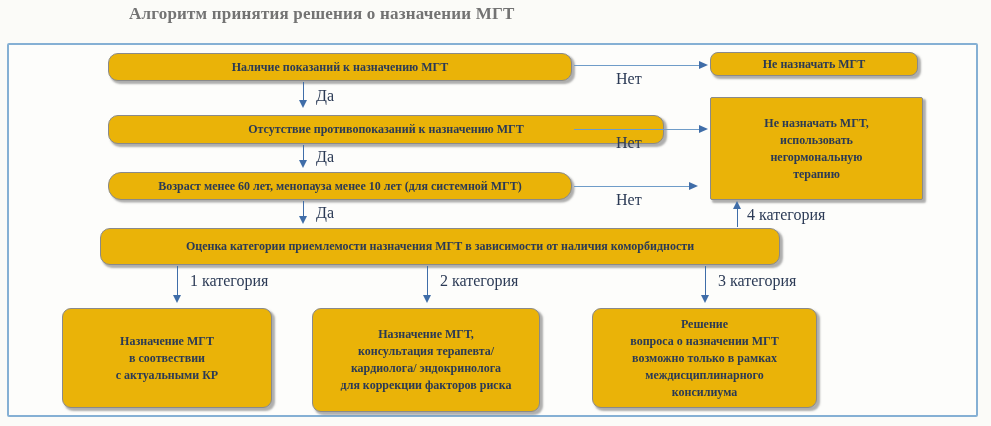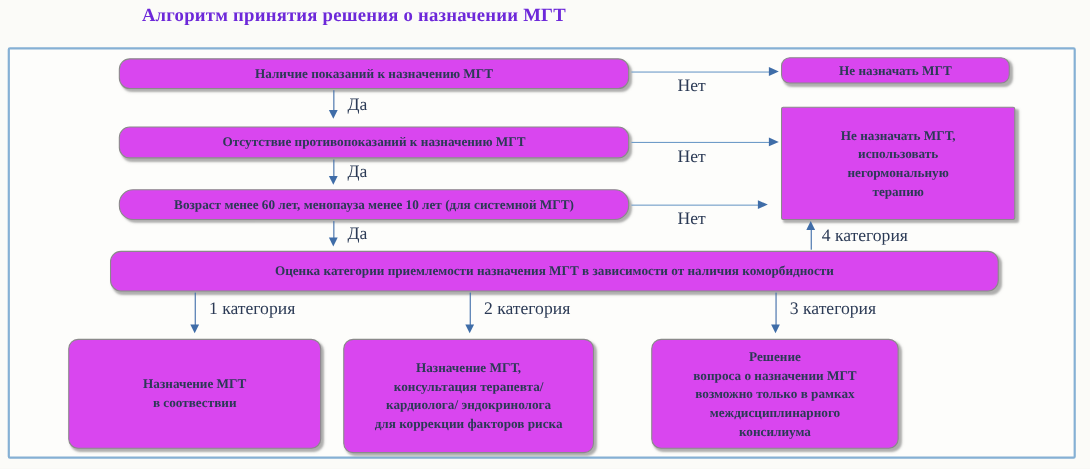--- a/index.html
+++ b/index.html
@@ -5,29 +5,29 @@
   * { margin:0; padding:0; box-sizing:border-box; }
   html,body { background:#f7f7f4; }
   .screen {
     position:relative; width:991px; height:426px;
     background:#fbfbf8; overflow:hidden;
     font-family:"Liberation Serif","DejaVu Serif",serif;
     color:#2b3a55;
   }
   .title {
     position:absolute; left:129px; top:4px;
-    font-size:17px; font-weight:bold; color:#6d28d9;
+    font-size:17px; font-weight:bold; color:#737373;
     letter-spacing:.2px; white-space:nowrap;
   }
   .frame {
     position:absolute; left:7px; top:43px; width:971px; height:374px;
     border:2px solid #85b0d4; border-radius:2px; background:#fdfdfb;
   }
   .box {
-    position:absolute; background:#d946ef;
+    position:absolute; background:#eab308;
     border:1px solid #8a8a8a; border-radius:10px;
     box-shadow:2.5px 2.5px 2px rgba(110,110,110,.55);
     display:flex; flex-direction:column; align-items:center; justify-content:center;
     text-align:center; font-weight:bold; font-size:12px; line-height:17px;
     color:#2b3a55; padding:2px 8px;
   }
   .lbl {
     position:absolute; font-weight:normal; font-size:16px; color:#2b3a55;
     white-space:nowrap;
   }
@@ -57,46 +57,47 @@
 <div class="screen">
 
   <div class="title">Алгоритм принятия решения о назначении МГТ</div>
 
   <div class="frame"></div>
 
   <div class="box" style="left:108px;top:53px;width:464px;height:28px;">
     <div>Наличие показаний к назначению МГТ</div>
   </div>
 
-  <div class="box" style="left:108px;top:115px;width:464px;height:29px;">
+  <div class="box" style="left:108px;top:115px;width:556px;height:29px;">
     <div>Отсутствие противопоказаний к назначению МГТ</div>
   </div>
 
   <div class="box" style="left:108px;top:172px;width:464px;height:28px;border-radius:13px;">
     <div>Возраст менее 60 лет, менопауза менее 10 лет (для системной МГТ)</div>
   </div>
 
-  <div class="box" style="left:100px;top:228px;width:808px;height:37px;">
+  <div class="box" style="left:100px;top:228px;width:680px;height:37px;">
     <div>Оценка категории приемлемости назначения МГТ в зависимости от наличия коморбидности</div>
   </div>
 
   <div class="box" style="left:710px;top:52px;width:208px;height:24px;border-radius:8px;justify-content:center;">
     <div>Не назначать МГТ</div>
   </div>
 
   <div class="box" style="left:710px;top:97px;width:213px;height:103px;border-radius:2px;">
     <div>Не назначать МГТ,</div>
     <div>использовать</div>
     <div>негормональную</div>
     <div>терапию</div>
   </div>
 
-  <div class="box" style="left:62px;top:308px;width:230px;height:100px;border-radius:9px;">
+  <div class="box" style="left:62px;top:308px;width:210px;height:100px;border-radius:9px;">
     <div>Назначение МГТ</div>
     <div>в соотвествии</div>
+    <div>с актуальными КР</div>
   </div>
 
   <div class="box" style="left:312px;top:308px;width:228px;height:104px;border-radius:9px;">
     <div>Назначение МГТ,</div>
     <div>консультация терапевта/</div>
     <div>кардиолога/ эндокринолога</div>
     <div>для коррекции факторов риска</div>
   </div>
 
   <div class="box" style="left:592px;top:308px;width:225px;height:100px;border-radius:9px;">

